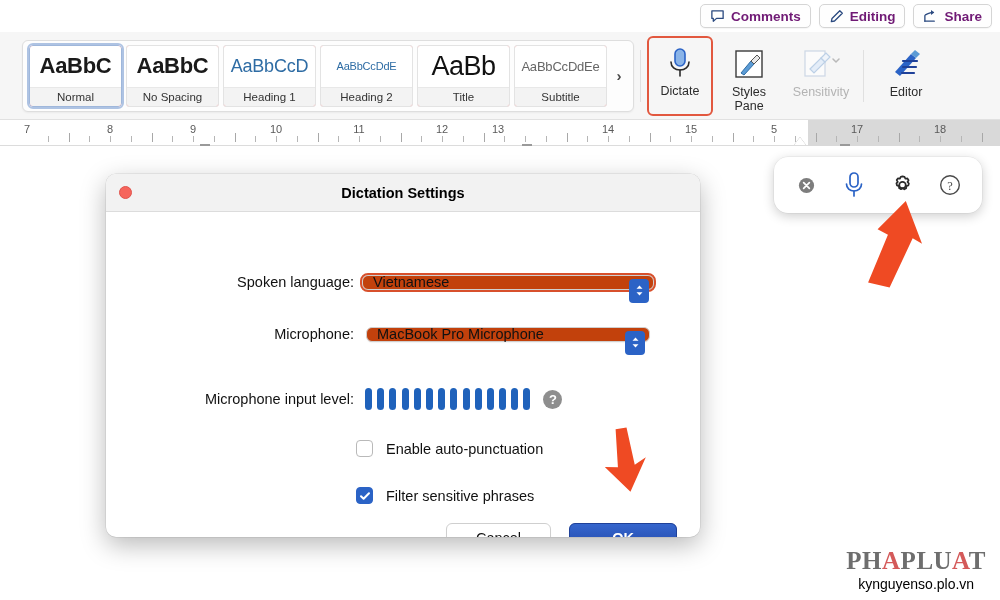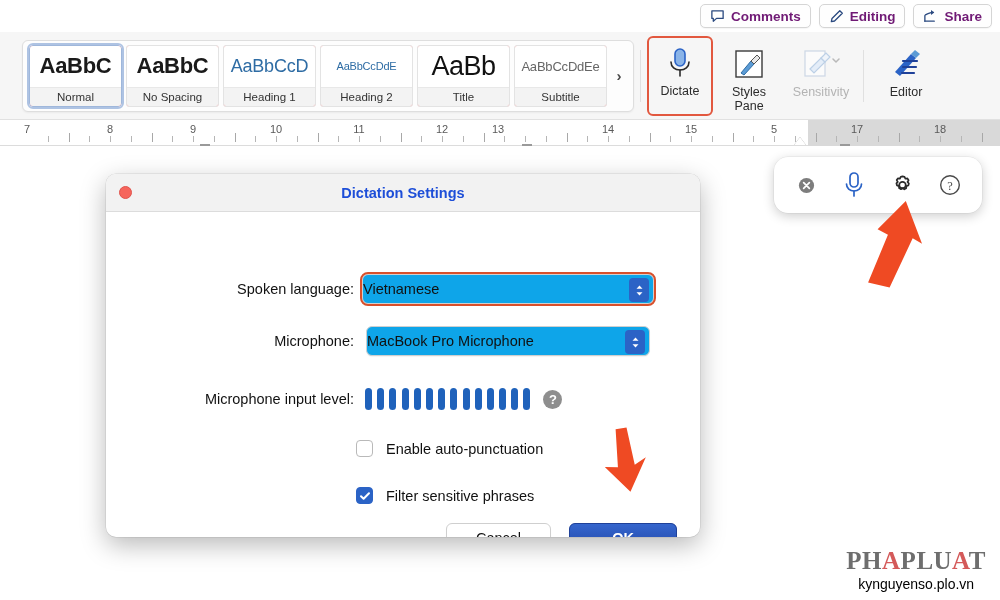--- a/index.html
+++ b/index.html
@@ -158,34 +158,34 @@
     border-bottom: 1px solid #dcdcdc;
     display: flex; align-items: center; position: relative;
   }
   .dlg-close {
     width: 13px; height: 13px; border-radius: 50%;
     background: #f6655c; border: 0.5px solid #e0534c;
     margin-left: 13px;
   }
   .dlg-title {
     position: absolute; left: 0; right: 0; text-align: center;
-    font-size: 14.5px; font-weight: bold; color: #1d4ed8;
+    font-size: 14.5px; font-weight: bold; color: #000000;
   }
   .dlg-body { padding: 0; position: relative; height: 325px; }
 
   .row { position: absolute; display: flex; align-items: center; }
   .row-label {
     font-size: 14.5px; color: #111; text-align: right;
   }
 
   .popup {
-    height: 30px; background: #0ea5e9;
+    height: 15px; background: #c2410c;
     border: 1px solid #cfcfcf; border-radius: 6px;
     display: flex; align-items: center;
-    padding-left: 0; position: relative;
+    padding-left: 10px; position: relative;
     font-size: 14.5px; color: #111;
     box-shadow: 0 1px 1px rgba(0,0,0,0.05);
   }
   .popup .chev {
     position: absolute; right: 4px; top: 3px;
     width: 20px; height: 24px; border-radius: 4px;
     background: #2b63c6;
     display:flex; align-items:center; justify-content:center;
   }
   .hl-red { outline: 2.5px solid #d8502c; border-radius: 6px; }

